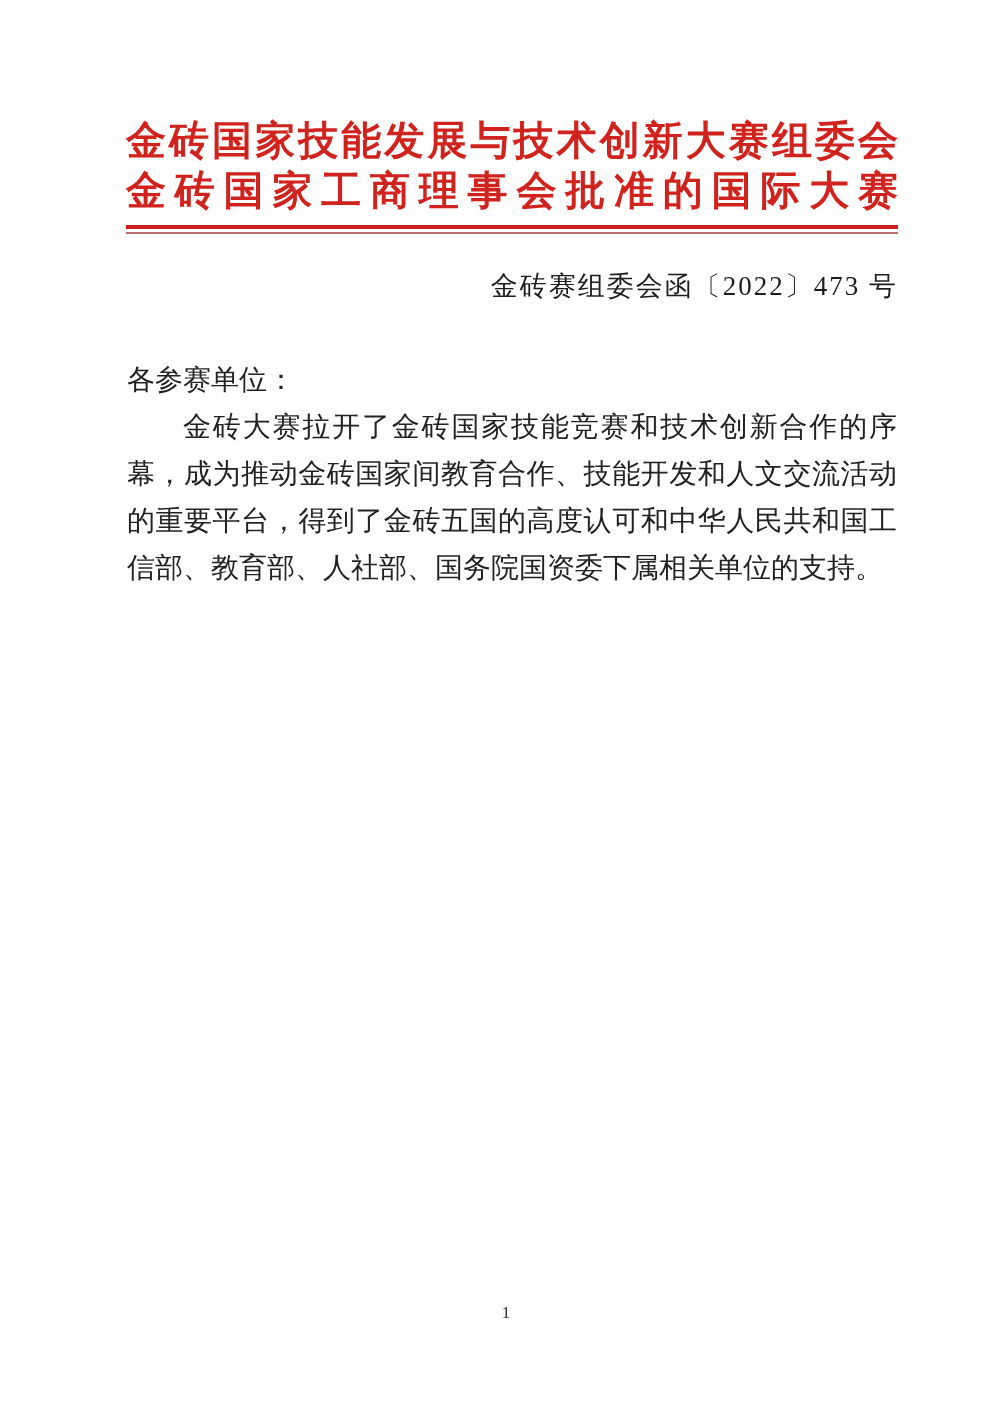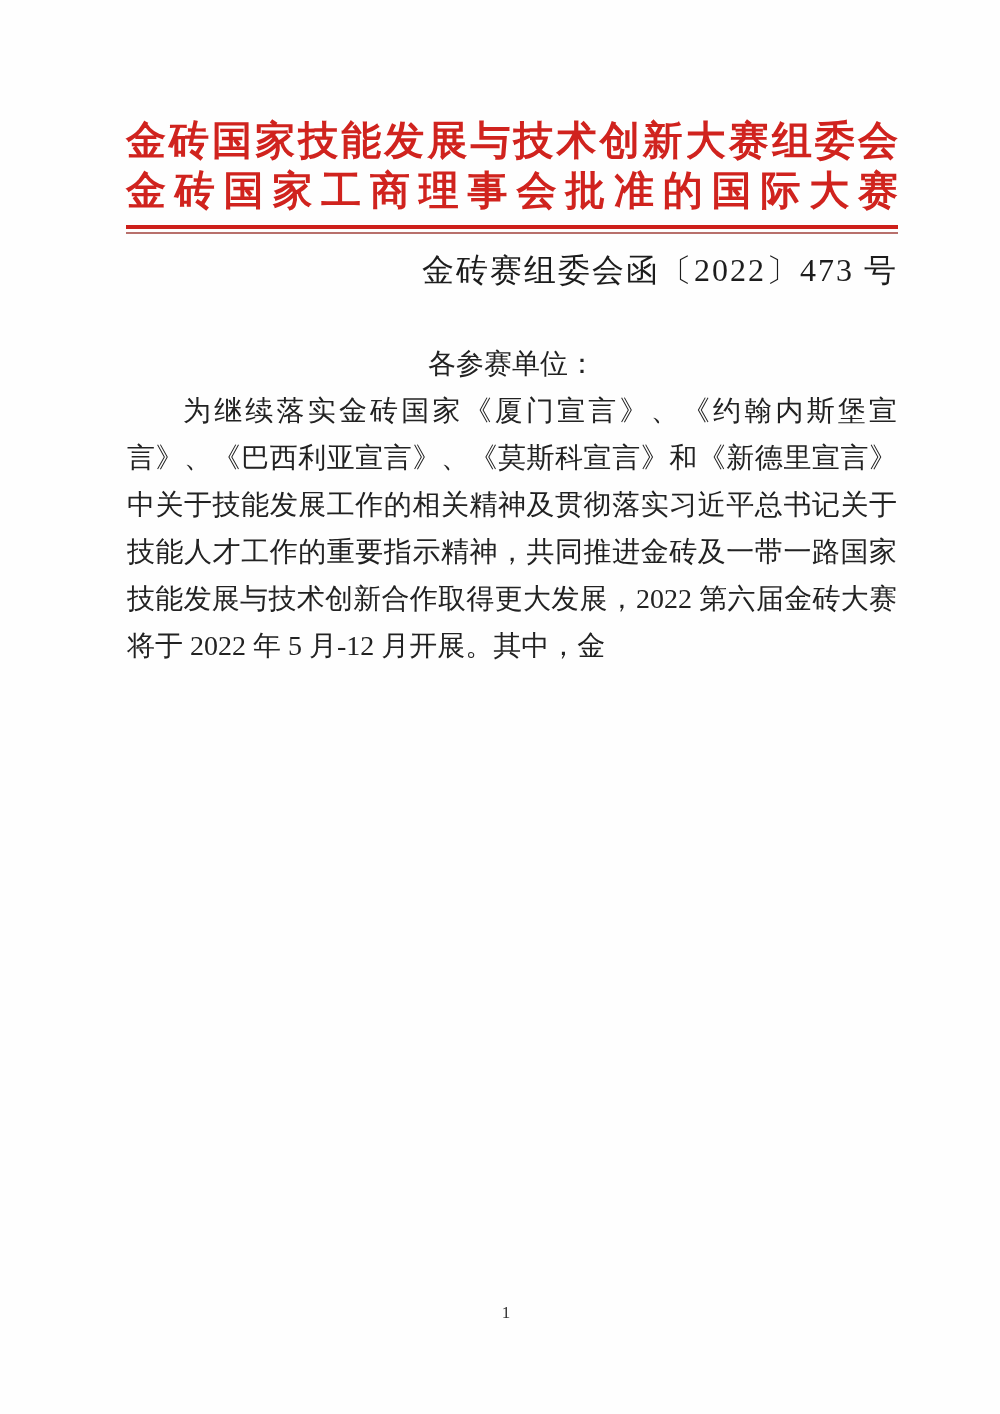--- a/index.html
+++ b/index.html
@@ -34,23 +34,23 @@
   .rule {
     width: 772px;
     margin: 9px auto 0;
     height: 3px;
     border-top: 4px solid #cd1f1a;
     border-bottom: 2px solid #b8706c;
   }
   
   .doc-number {
     width: 772px;
-    margin: 20px auto 0;
+    margin: 36px auto 0;
     text-align: right;
-    font-size: 32px;
+    font-size: 27px;
     line-height: 32px;
     letter-spacing: 2px;
   }
   
   .title-block {
     margin-top: 16px;
     text-align: center;
     font-weight: bold;
     color: #151515;
   }
@@ -66,21 +66,21 @@
   }
   
   .body-block {
     width: 770px;
     margin: 54px auto 0;
     font-size: 28px;
     line-height: 47px;
     color: #222222;
   }
   .salutation {
-    text-align: center;
+    text-align: left;
   }
   .para {
     margin: 0;
     text-indent: 2em;
     text-align: justify;
     text-justify: inter-ideograph;
   }
   
   .page-number {
     position: absolute;
@@ -102,18 +102,18 @@
     <div class="lh-line">金砖国家工商理事会批准的国际大赛</div>
   </header>
 
   <div class="rule"></div>
 
   <div class="doc-number">金砖赛组委会函〔2022〕473 号</div>
 
 
   <div class="body-block">
     <div class="salutation">各参赛单位：</div>
-    <p class="para">为继续落实金砖国家《厦门宣言》、《约翰内斯堡宣言》、《巴西利亚宣言》、《莫斯科宣言》和《新德里宣言》中关于技能发展工作的相关精神及贯彻落实习近平总书记关于技能人才工作的重要指示精神，共同推进金砖及一带一路国家技能发展与技术创新合作取得更大发展，2022 第六届金砖大赛将于 2022 年 5 月-12 月开展。其中，金</p>
+    <p class="para">金砖大赛拉开了金砖国家技能竞赛和技术创新合作的序幕，成为推动金砖国家间教育合作、技能开发和人文交流活动的重要平台，得到了金砖五国的高度认可和中华人民共和国工信部、教育部、人社部、国务院国资委下属相关单位的支持。</p>
   </div>
 
   <div class="page-number">1</div>
 
 </div>
 
 </body></html>

